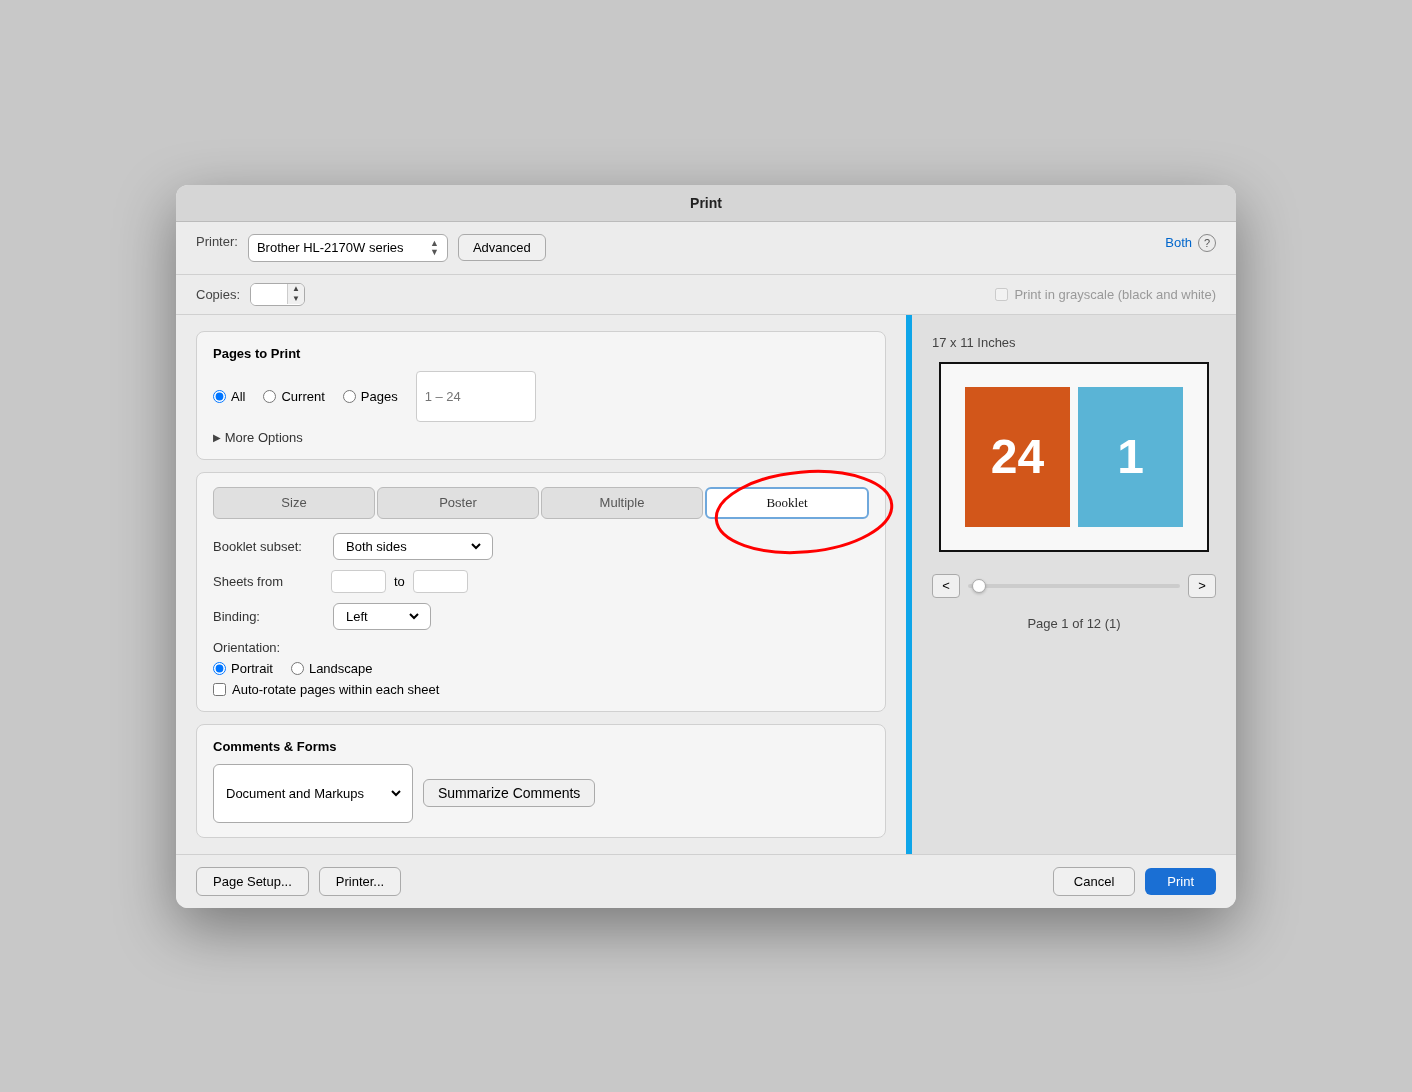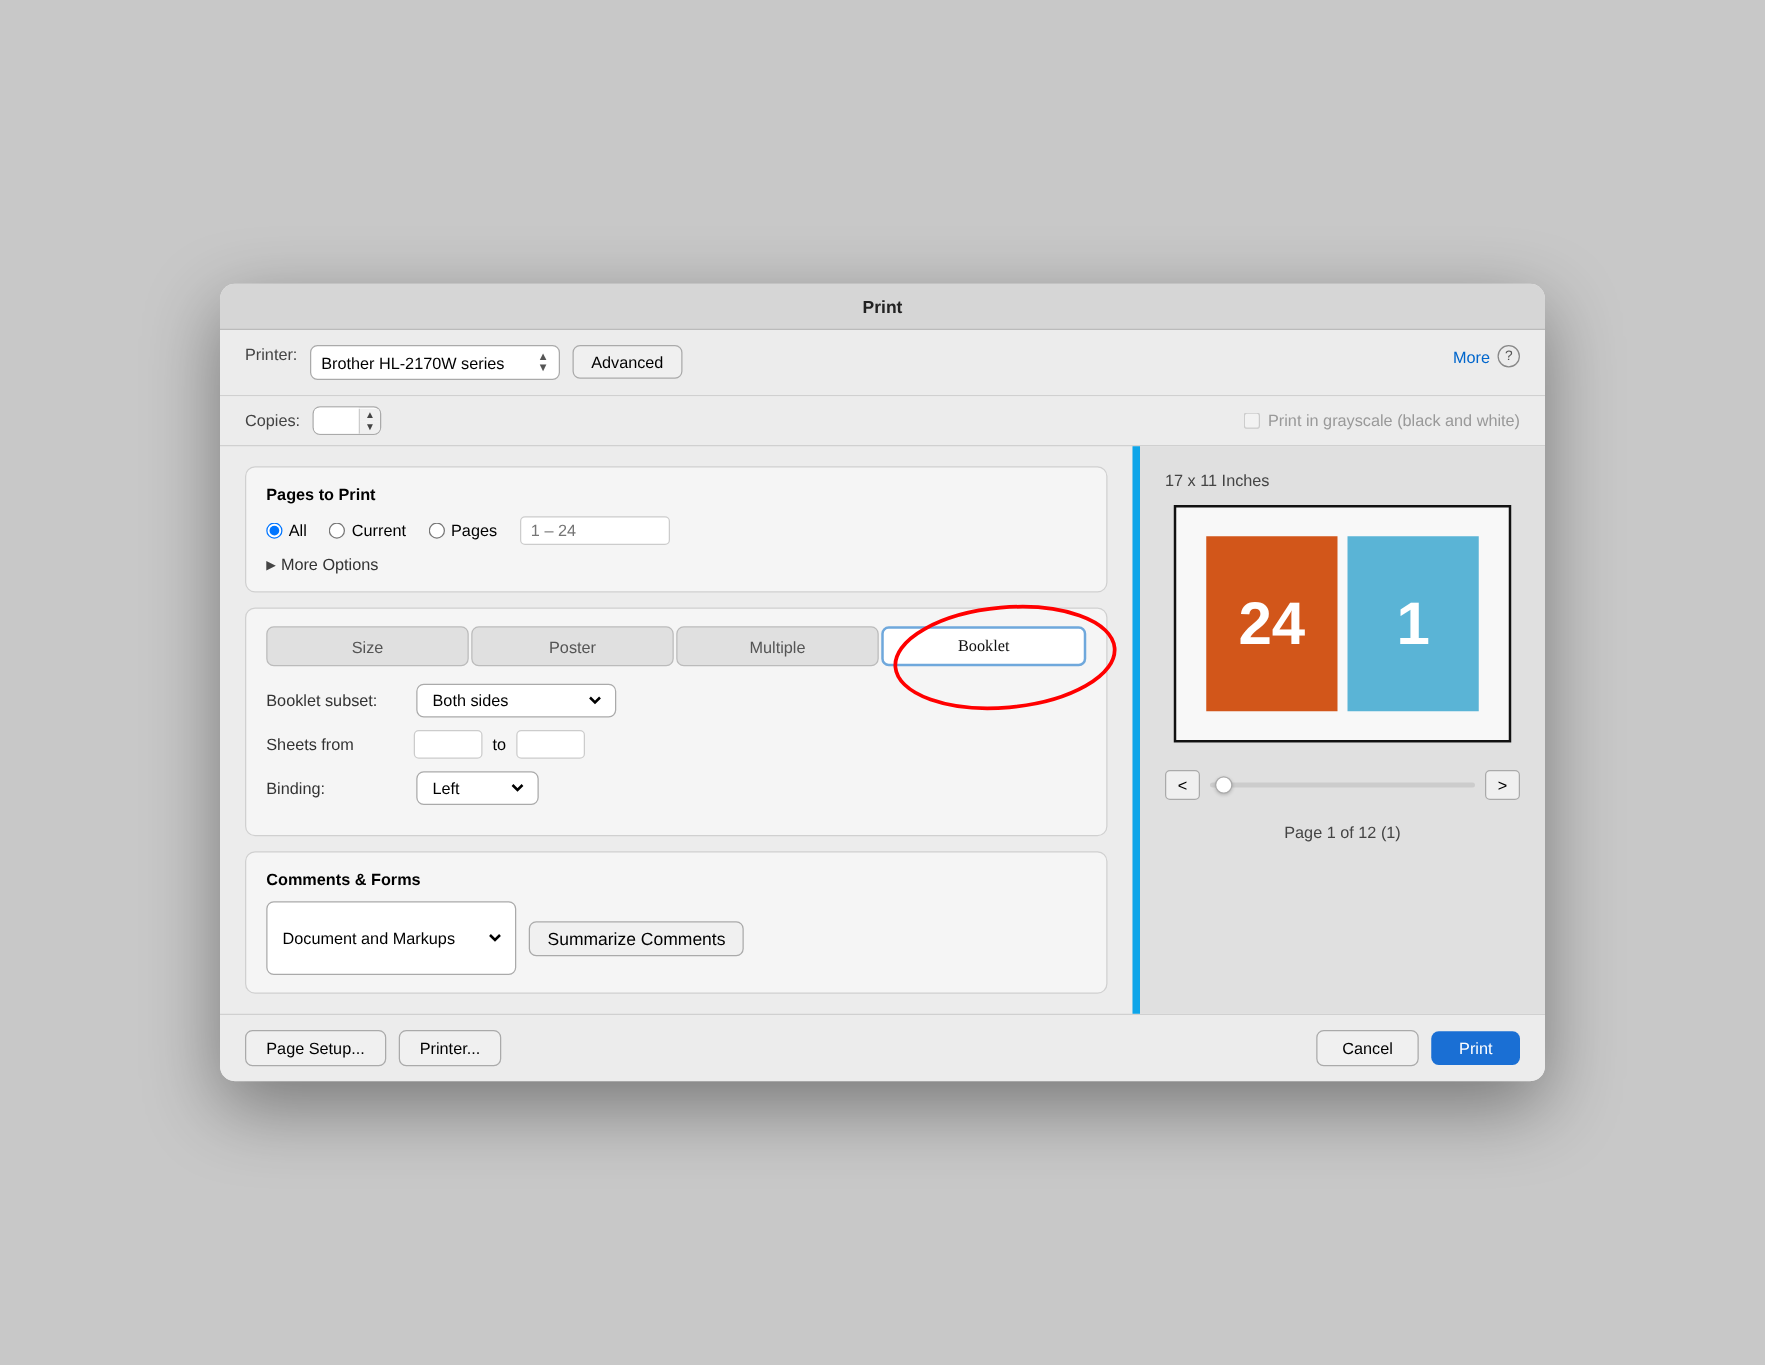--- a/index.html
+++ b/index.html
@@ -187,21 +187,21 @@
     }
     .radio-label {
       display: flex;
       align-items: center;
       gap: 5px;
       font-size: 13px;
     }
     .pages-input {
       border: 1px solid #ccc;
       border-radius: 4px;
-      padding: 3px 8px;
+      padding: 17px 8px;
       font-size: 13px;
       color: #8b5cf6;
       width: 120px;
     }
     .more-options {
       display: flex;
       align-items: center;
       gap: 4px;
       font-size: 13px;
       color: #333;
@@ -499,21 +499,21 @@
   </div>
 
   <div class="top-bar">
     <span class="top-bar-label">Printer:</span>
     <div class="printer-select">
       <span class="printer-select-text">Brother HL-2170W series</span>
       <div class="stepper-btn">▲<br>▼</div>
     </div>
     <button class="advanced-btn">Advanced</button>
     <a class="help-link">
-      <span>More</span>
+      <span>Both</span>
       <div class="help-circle">?</div>
     </a>
   </div>
 
   <div class="copies-bar">
     <span class="top-bar-label">Copies:</span>
     <div class="copies-input-wrap">
       <input class="copies-input" type="text" style="">
       <div class="copies-stepper">
         <button>▲</button>
@@ -588,20 +588,37 @@
         <div class="field-row">
           <span class="field-label">Binding:</span>
           <div class="binding-wrap">
             <select>
               <option>Left</option>
               <option>Right</option>
             </select>
           </div>
         </div>
 
+        <div class="orientation-section">
+          <div class="orientation-label">Orientation:</div>
+          <div class="orientation-row">
+            <label class="radio-label">
+              <input type="radio" name="orientation" checked="" style="">
+              <span>Portrait</span>
+            </label>
+            <label class="radio-label">
+              <input type="radio" name="orientation" style="">
+              <span>Landscape</span>
+            </label>
+          </div>
+          <div class="auto-rotate-row">
+            <input type="checkbox" style="">
+            <span>Auto-rotate pages within each sheet</span>
+          </div>
+        </div>
       </div>
 
       <div class="section">
         <div class="section-title">Comments &amp; Forms</div>
         <div class="comments-row">
           <div class="comments-select-wrap">
             <select>
               <option>Document and Markups</option>
               <option>Document</option>
               <option>Form Fields Only</option>

